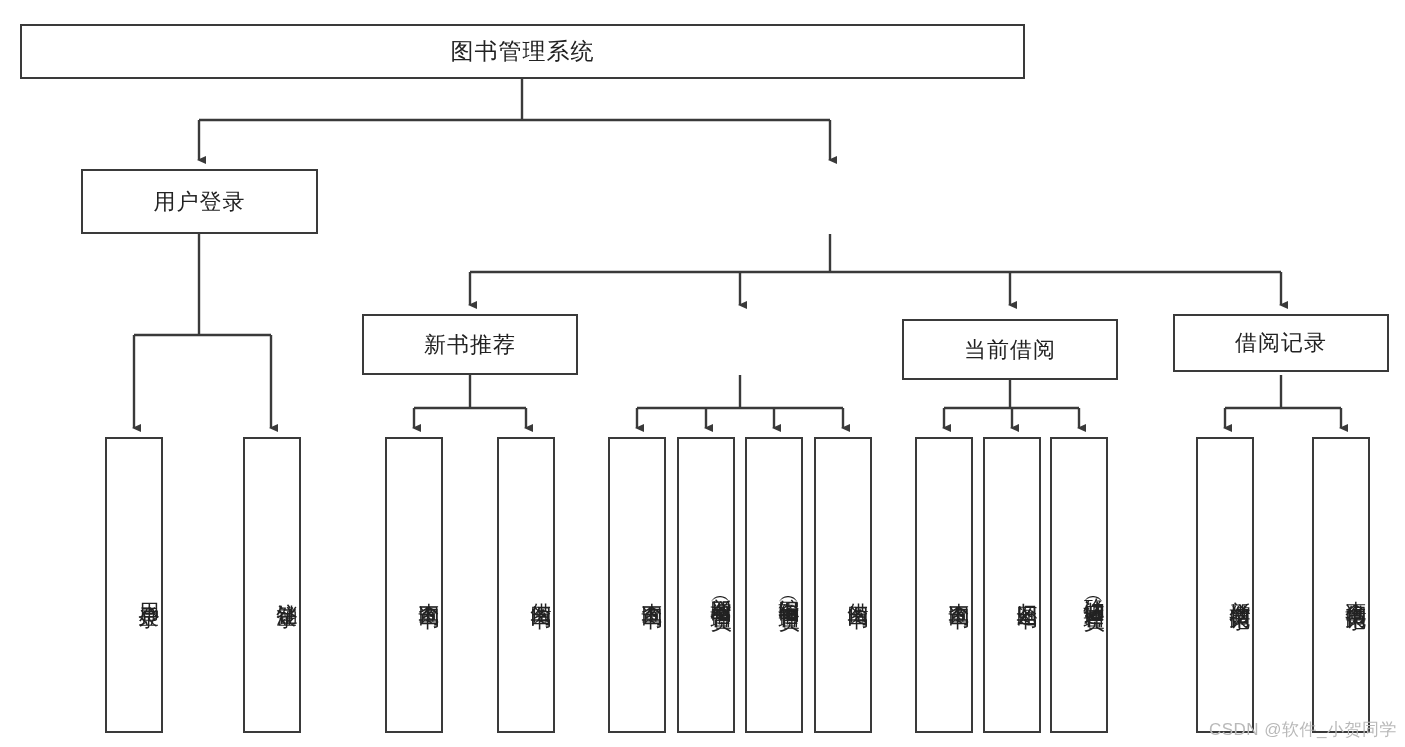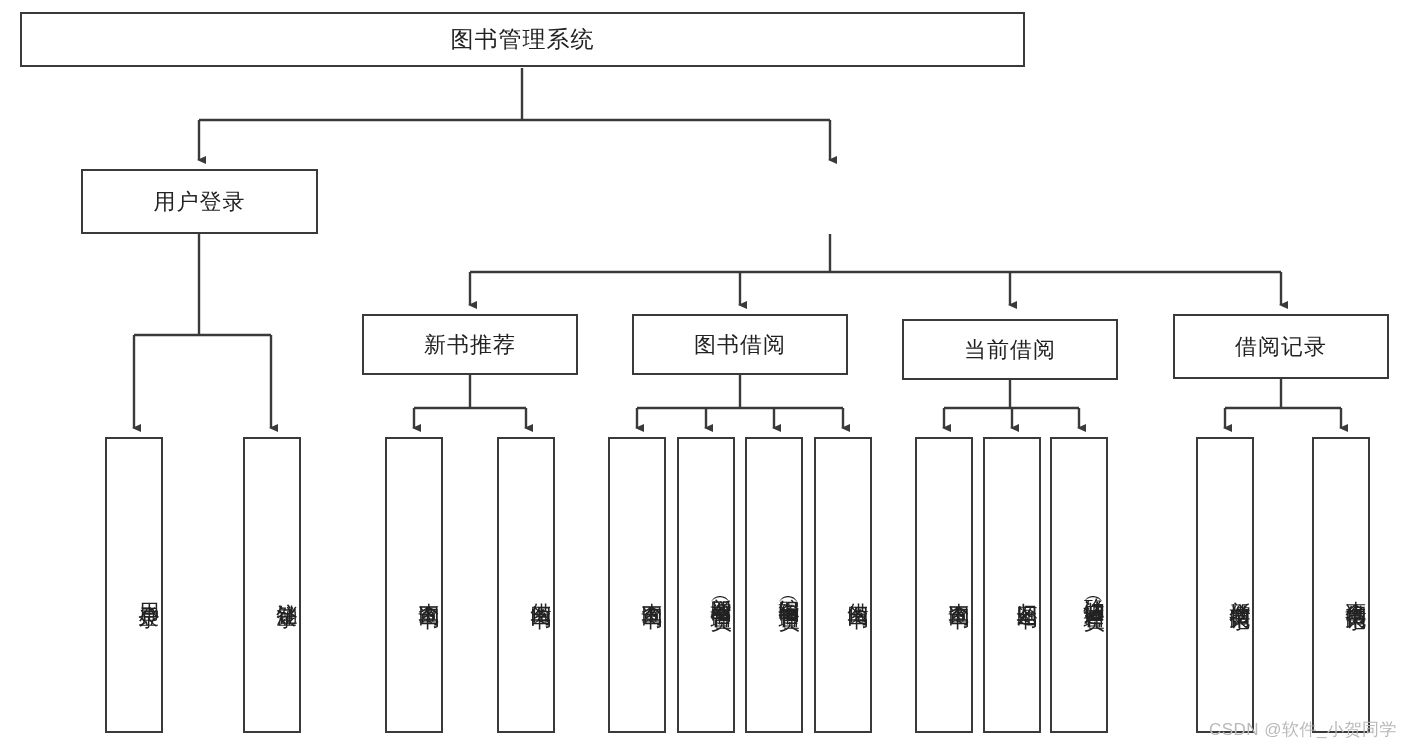--- a/index.html
+++ b/index.html
@@ -124,38 +124,35 @@
       <path d="M1012,408 L1012,428" marker-end="url(#arrow)"></path>
       <path d="M1079,408 L1079,428" marker-end="url(#arrow)"></path>
 
       <path d="M1281,375 L1281,408"></path>
       <path d="M1225,408 L1341,408"></path>
       <path d="M1225,408 L1225,428" marker-end="url(#arrow)"></path>
       <path d="M1341,408 L1341,428" marker-end="url(#arrow)"></path>
     </g>
   </svg>
 
-  <div class="node h title" style="left:20px; top:12px; width:1005px; height:55px;">
+  <div class="node h title" style="left:20px; top:24px; width:1005px; height:55px;">
     <span>图书管理系统</span>
   </div>
 
   <div class="node h" style="left:81px; top:169px; width:237px; height:65px;">
     <span>用户登录</span>
   </div>
 
   <div class="node h" style="left:362px; top:314px; width:216px; height:61px;">
     <span>新书推荐</span>
   </div>
-  <div class="node h" style="left:632px; top:314px; width:216px; height:61px;">
-    <span>图书借阅</span>
-  </div>
   <div class="node h" style="left:902px; top:319px; width:216px; height:61px;">
     <span>当前借阅</span>
   </div>
-  <div class="node h" style="left:1173px; top:314px; width:216px; height:65px;">
+  <div class="node h" style="left:1173px; top:314px; width:216px; height:58px;">
     <span>借阅记录</span>
   </div>
 
   <div class="node v" style="left:105px; top:437px; width:58px; height:296px;">
     <span class="vtext">用户登录</span>
   </div>
   <div class="node v" style="left:243px; top:437px; width:58px; height:296px;">
     <span class="vtext">注销登录</span>
   </div>
 

